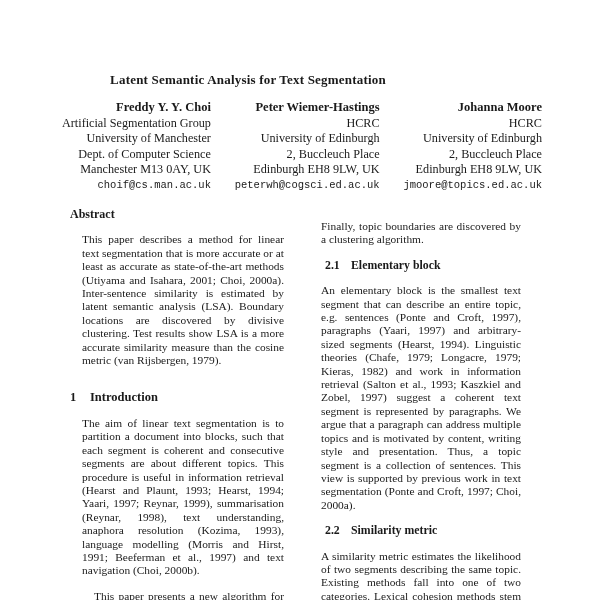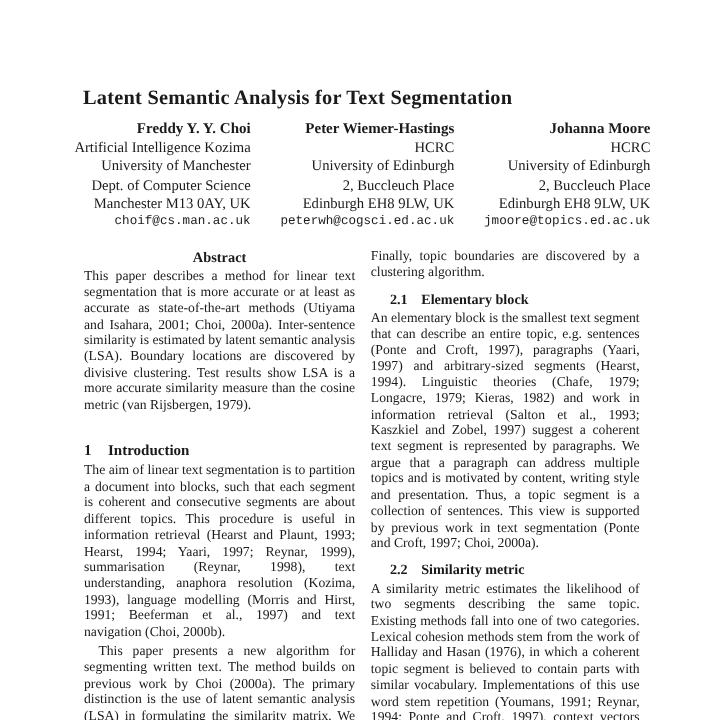--- a/index.html
+++ b/index.html
@@ -4,56 +4,56 @@
 <style>
   html, body { margin: 0; padding: 0; }
   body {
     width: 600px; height: 600px; overflow: hidden;
     background: #ffffff; color: #1a1a1a;
     font-family: "DejaVu Serif", "Liberation Serif", serif;
     position: relative;
   }
   .title {
     position: absolute; top: 72px; left: 0; width: 496px;
-    text-align: center; font-weight: bold; font-size: 17px;
+    text-align: center; font-weight: bold; font-size: 13px;
     font-family: "Liberation Serif", serif; letter-spacing: 0.2px;
   }
   .authors {
     position: absolute; top: 100px; left: 62px; width: 480px;
     display: flex; justify-content: space-between;
   }
   .author {
     text-align: right; font-family: "Liberation Serif", serif;
     font-size: 12.2px; line-height: 15.5px;
   }
   .author .name { font-weight: bold; font-size: 12.5px; }
   .author .email { font-family: "Liberation Mono", monospace; font-size: 10.5px; }
   .col {
     position: absolute; font-family: "Liberation Serif", serif;
     font-size: 11.4px; line-height: 13.4px; text-align: justify;
   }
   .col-left { left: 70px; top: 208px; width: 226px; }
   .col-right { left: 309px; top: 208px; width: 224px; }
-  .abs-head { text-align: center; font-weight: bold; font-size: 12px; margin-bottom: 3px; }
+  .abs-head { text-align: left; font-weight: bold; font-size: 12px; margin-bottom: 3px; }
   .sec-head { font-weight: bold; font-size: 12.5px; margin: 24px 0 4px 0; }
   .sec-head .num { display: inline-block; width: 20px; }
   .sub-head { font-weight: bold; font-size: 11.8px; margin: 8px 0 3px 16px; }
   .sub-head .num { display: inline-block; width: 26px; }
-  p { margin: 0; }
+  p { margin: 12px; }
   p.indent { text-indent: 12px; margin-top: 3px; }
 </style>
 </head>
 <body>
 
 <div class="title">Latent Semantic Analysis for Text Segmentation</div>
 
 <div class="authors">
   <div class="author">
     <div class="name">Freddy Y. Y. Choi</div>
-    <div>Artificial Intelligence Kozima</div>
+    <div>Artificial Segmentation Group</div>
     <div>University of Manchester</div>
     <div>Dept. of Computer Science</div>
     <div>Manchester M13 0AY, UK</div>
     <div class="email">choif@cs.man.ac.uk</div>
   </div>
   <div class="author">
     <div class="name">Peter Wiemer-Hastings</div>
     <div>HCRC</div>
     <div>University of Edinburgh</div>
     <div>2, Buccleuch Place</div>

